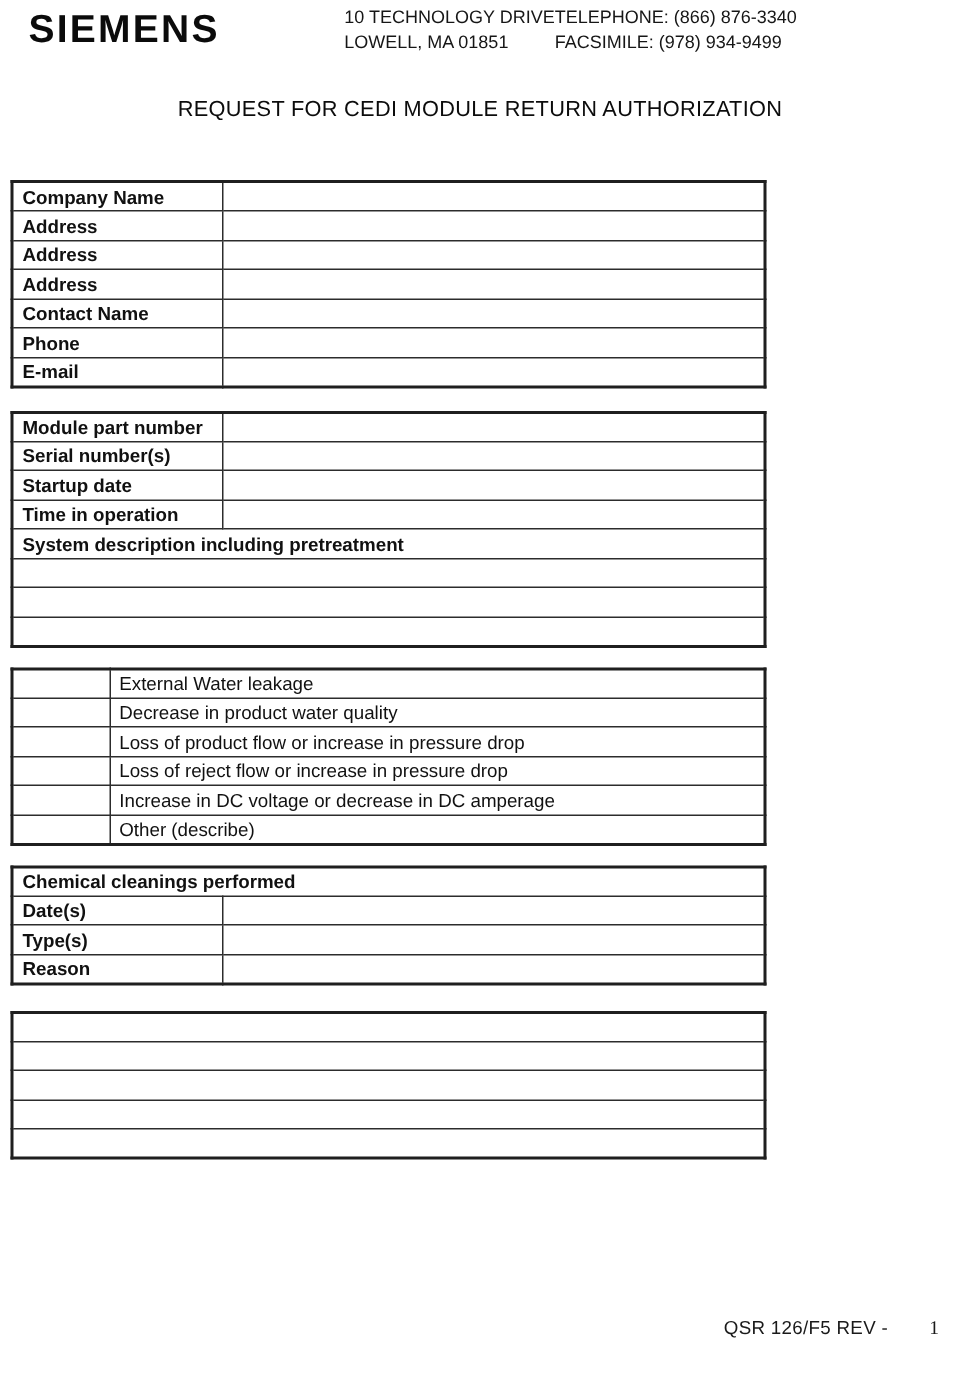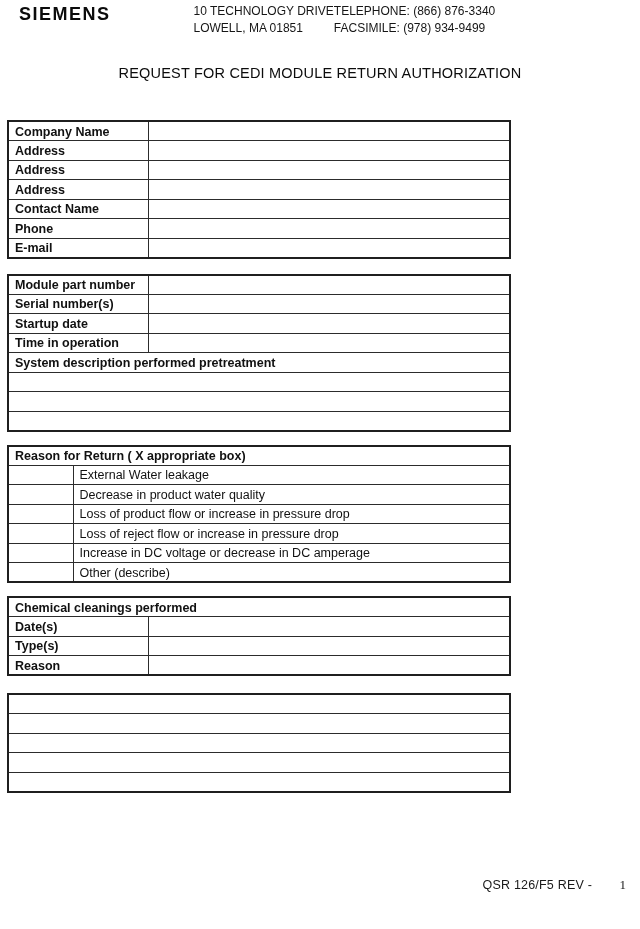--- a/index.html
+++ b/index.html
@@ -9,21 +9,21 @@
     font-family: "Liberation Sans", sans-serif;
     color: #111;
     position: relative;
     overflow: hidden;
   }
   .page { position: relative; width: 640px; height: 929px; }
 
   
   .letterhead { display: flex; align-items: flex-start; padding-top: 3px; }
   .logo {
-    font-size: 18px; font-weight: bold; letter-spacing: 1.5px;
+    font-size: 26px; font-weight: bold; letter-spacing: 1.5px;
     margin-left: 19px; margin-top: 1px; color: #0b0b0b;
   }
   .lh-col { font-size: 12px; line-height: 17px; color: #161616; }
   .lh-col.addr { margin-left: 83px; }
   .lh-col.tel  { }
 
   .doc-title {
     text-align: center; font-weight: normal; font-size: 14.5px;
     letter-spacing: 0.2px; margin-top: 28px; color: #0c0c0c;
   }
@@ -135,43 +135,40 @@
     </tr>
     <tr>
       <td class="lbl">Startup date</td>
       <td></td>
     </tr>
     <tr>
       <td class="lbl">Time in operation</td>
       <td></td>
     </tr>
     <tr>
-      <td class="lbl" colspan="2">System description performed pretreatment</td>
+      <td class="lbl" colspan="2">System description including pretreatment</td>
     </tr>
     <tr>
       <td colspan="2"></td>
     </tr>
     <tr>
       <td colspan="2"></td>
     </tr>
     <tr>
       <td colspan="2"></td>
     </tr>
   </tbody>
     </table>
 
   <table class="t-reason">
     <colgroup>
         <col class="c-chk">
         <col>
       </colgroup>
     <tbody>
-        <tr>
-      <td class="lbl" colspan="2">Reason for Return ( X appropriate box)</td>
-    </tr>
     <tr>
       <td></td>
       <td>External Water leakage</td>
     </tr>
     <tr>
       <td></td>
       <td>Decrease in product water quality</td>
     </tr>
     <tr>
       <td></td>

